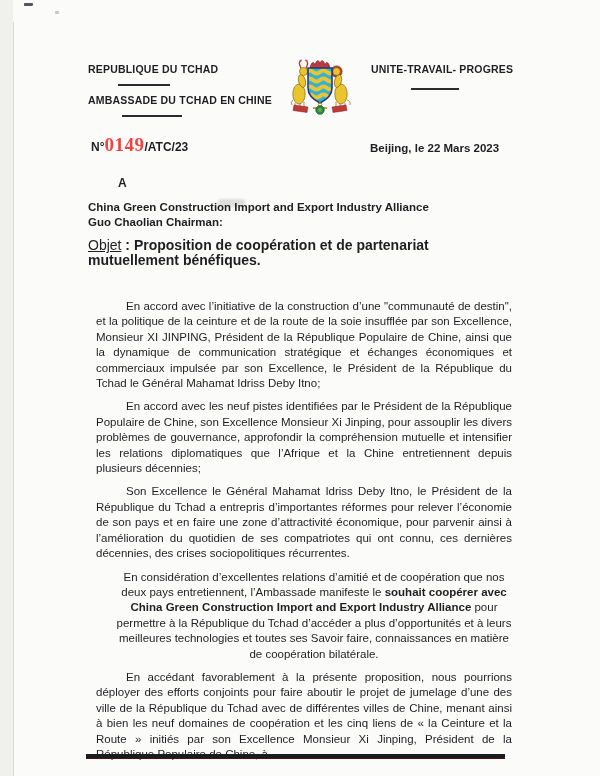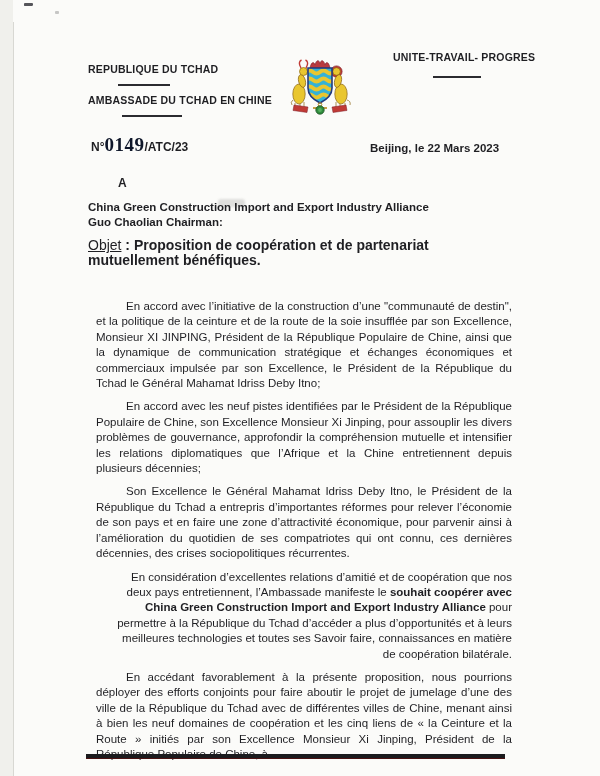--- a/index.html
+++ b/index.html
@@ -16,41 +16,41 @@
   .mark-b{position:absolute;left:55px;top:11px;width:4px;height:3px;background:#9a9a9a;opacity:.55;border-radius:1px;}
   .smudge{position:absolute;left:218px;top:199px;width:27px;height:8px;background:#b3b3b1;opacity:.4;border-radius:3px;filter:blur(1.2px);}
 
   
   .org-block{position:absolute;left:88px;top:63px;}
   .org-line{font-weight:bold;font-size:10.5px;letter-spacing:.2px;white-space:nowrap;}
   .org-rule{height:2px;background:#2b2b30;width:52px;margin:9px 0 0 30px;}
   .org-line2{margin-top:8px;}
   .org-rule2{width:60px;margin:9px 0 0 34px;}
   .emblem{position:absolute;left:287px;top:58px;}
-  .motto-block{position:absolute;left:371px;top:51px;margin-left:22px;}
+  .motto-block{position:absolute;left:371px;top:63px;}
   .motto-rule{height:2px;background:#2b2b30;width:48px;margin:13px 0 0 40px;}
 
   
   .ref-line{position:absolute;left:91px;top:135px;display:flex;align-items:baseline;white-space:nowrap;}
   .ref-prefix,.ref-suffix{font-weight:bold;font-size:12px;}
   .ref-number{font-family:"Liberation Serif",serif;font-weight:bold;font-size:19px;letter-spacing:.5px;line-height:1;}
   .dateline{position:absolute;left:370px;top:142px;font-weight:bold;font-size:11.5px;white-space:nowrap;}
 
   
   .addr-letter{position:absolute;left:118px;top:176px;font-weight:bold;font-size:12px;}
   .addr-block{position:absolute;left:88px;top:200px;font-weight:bold;font-size:11.5px;line-height:14.5px;width:460px;}
 
   
   .subject{position:absolute;left:88px;top:238px;width:432px;font-size:14px;line-height:15px;font-weight:bold;}
   .subject .objet{font-weight:normal;text-decoration:underline;}
 
   
   .body-text{position:absolute;left:96px;top:299px;width:416px;font-size:11.5px;line-height:15.4px;text-align:justify;}
   .body-text p{margin:0 0 8px 0;text-indent:30px;}
-  .body-text p.noindent{text-indent:0;text-align:right;margin-left:20px;}
+  .body-text p.noindent{text-indent:0;text-align:center;margin-left:20px;}
 
   
   .footer-bar{position:absolute;left:86px;top:754px;width:419px;height:4px;background:#1b1b1e;border-bottom:1px solid #4a1212;}
   .footer-address{position:absolute;left:88px;top:763px;width:416px;text-align:center;font-family:"Liberation Serif",serif;font-weight:bold;font-size:10px;white-space:nowrap;color:#222;}
 </style>
 </head>
 <body>
 
 <div class="page">
 
@@ -113,21 +113,21 @@
     <circle cx="33" cy="52" r="1.9" fill="#57b060"></circle>
   </svg>
 
   <div class="motto-block">
     <div class="org-line">UNITE-TRAVAIL- PROGRES</div>
     <div class="motto-rule"></div>
   </div>
 
   <div class="ref-line">
     <span class="ref-prefix">N°</span>
-      <span class="ref-number" style="color:#0f172a;">0149</span>
+      <span class="ref-number" style="color:#ef4444;">0149</span>
       <span class="ref-suffix">/ATC/23</span>
   </div>
   <div class="dateline">Beijing, le 22 Mars 2023</div>
 
   <div class="addr-letter">A</div>
   <div class="addr-block">
     <div>China Green Construction Import and Export Industry Alliance</div>
     <div>Guo Chaolian Chairman:</div>
   </div>
 

